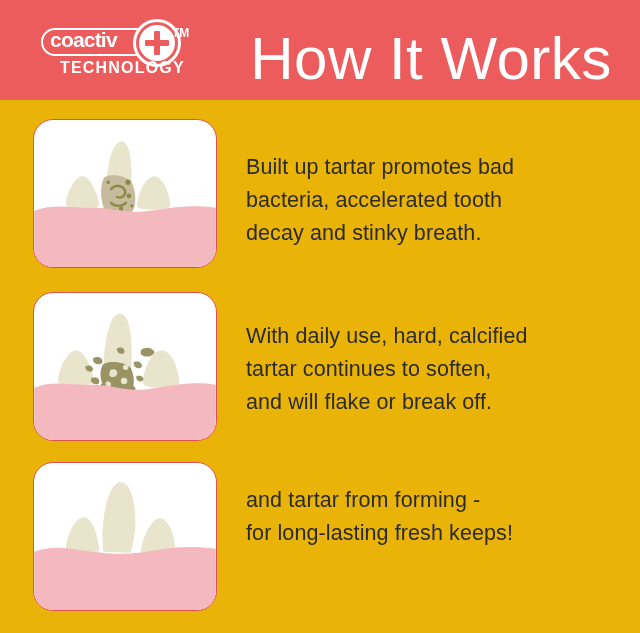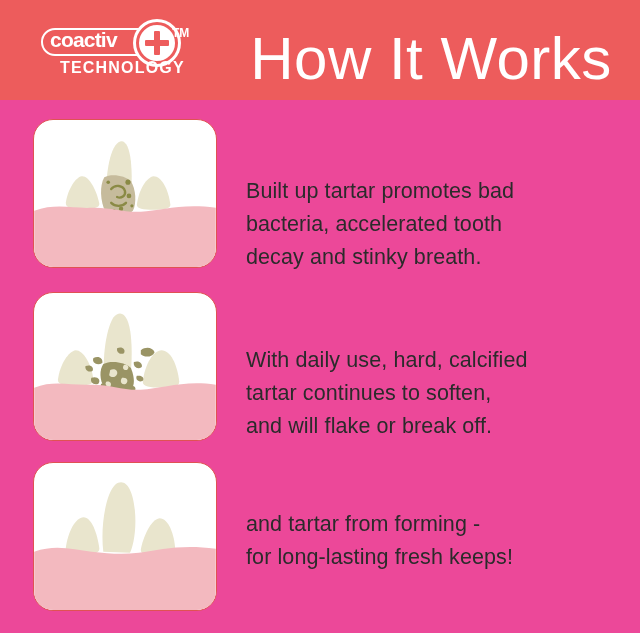--- a/index.html
+++ b/index.html
@@ -9,21 +9,21 @@
     height: 633px;
     background: #ffffff;
     font-family: "Liberation Sans", sans-serif;
     overflow: hidden;
   }
 
   #infographic {
     position: relative;
     width: 640px;
     height: 633px;
-    background: #ec4899;
+    background: #eab308;
   }
 
   
   .header {
     position: absolute;
     left: 0; top: 0;
     width: 640px;
     height: 100px;
     background: #ED5C5C;
     display: flex;
@@ -159,21 +159,20 @@
   .caption {
     position: absolute;
     left: 246px;
     top: 0;
     width: 370px;
     font-size: 21.5px;
     font-weight: 300;
     line-height: 33px;
     color: #2b2b2b;
     letter-spacing: 0.1px;
-    margin-top: 24px;
   }
   .caption-0 { top: 32px; }
   .caption-1 { top: 28px; }
   .caption-2 { top: 22px; }
   .caption .ln { display: block; white-space: nowrap; }
 </style>
 </head>
 <body>
 
 <div id="infographic">

